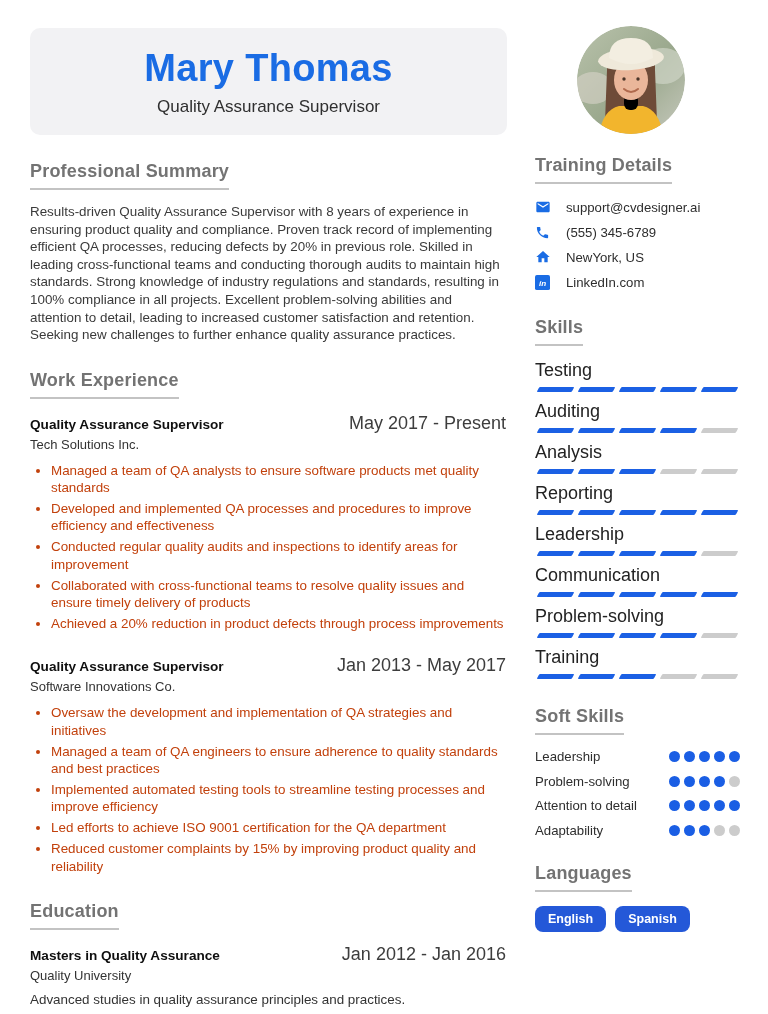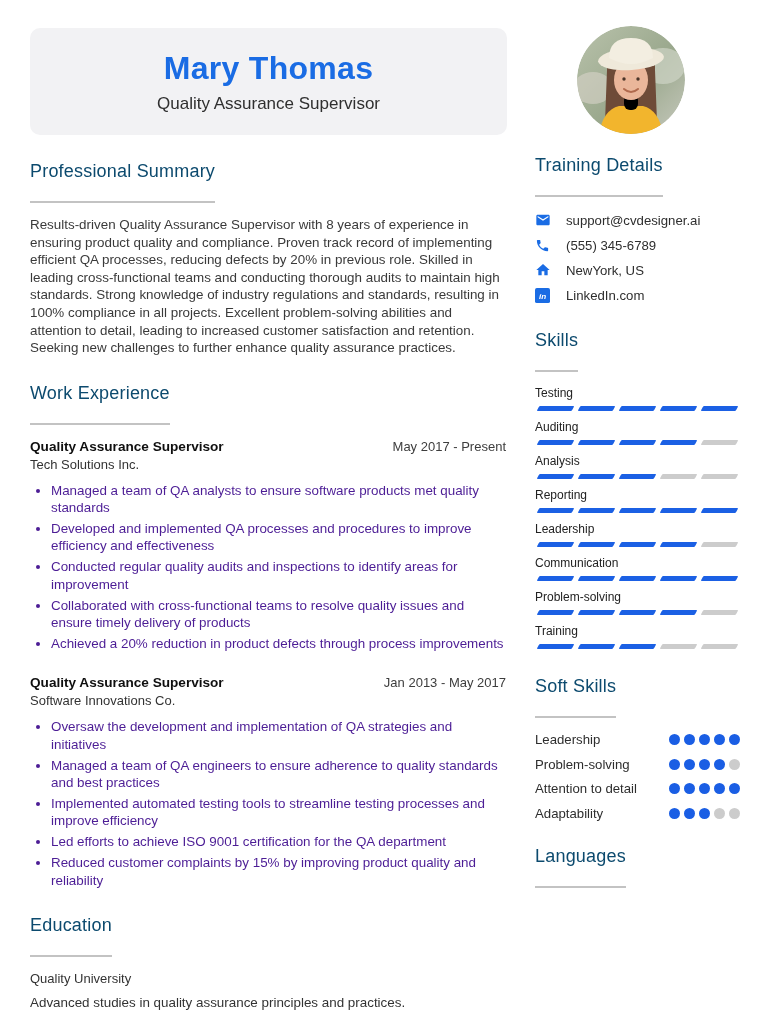--- a/index.html
+++ b/index.html
@@ -8,62 +8,62 @@
     position:relative; width:768px; height:1014px; background:#ffffff;
     font-family:"Liberation Sans", sans-serif; color:#333; overflow:hidden;
   }
 
   
   .header-card {
     position:absolute; left:30px; top:28px; width:477px; height:107px;
     background:#f2f2f4; border-radius:10px;
     display:flex; flex-direction:column; align-items:center; justify-content:center;
   }
-  .name { font-size:32px; font-weight:700; color:#1a6ce4; letter-spacing:.3px; }
+  .name { font-size:38px; font-weight:700; color:#1a6ce4; letter-spacing:.3px; }
   .job-title { font-size:17px; color:#2f2f2f; margin-top:7px; }
 
   .photo {
     position:absolute; left:577px; top:26px; width:108px; height:108px;
     border-radius:50%; overflow:hidden;
   }
 
   
   .col-left  { position:absolute; left:30px;  top:161px; width:476px; }
   .col-right { position:absolute; left:535px; top:155px; width:205px; }
 
   .sec-heading {
-    display:inline-block; font-size:18px; font-weight:400; color:#0c4a6e;
-    padding-bottom:19px; border-bottom:2px solid #c3c3c3; letter-spacing:.2px;
+    display:inline-block; font-size:18px; font-weight:700; color:#737373;
+    padding-bottom:6px; border-bottom:2px solid #c3c3c3; letter-spacing:.2px;
   }
 
   
   .summary-text { margin-top:13px; font-size:13.4px; line-height:17.6px; color:#3a3a3a; }
 
   .section { margin-top:26px; }
   .section:first-child { margin-top:0; }
 
   .entry { margin-top:14px; }
   .entry + .entry { margin-top:23px; }
   .entry-head { display:flex; justify-content:space-between; align-items:baseline; }
   .entry-title { font-size:13.6px; font-weight:700; color:#0f0f0f; }
-  .entry-date { font-size:13px; color:#3d3d3d; white-space:nowrap; }
+  .entry-date { font-size:18px; color:#3d3d3d; white-space:nowrap; }
   .entry-sub { font-size:13px; color:#333; margin-top:3px; }
   .entry-desc { font-size:13.4px; line-height:17.4px; color:#333; margin-top:8px; }
   .bullets { margin:10px 0 0 0; padding-left:21px; }
-  .bullets li { font-size:13.4px; line-height:17.4px; color:#4c1d95; margin-bottom:3.5px; }
+  .bullets li { font-size:13.4px; line-height:17.4px; color:#c2410c; margin-bottom:3.5px; }
 
   
   .contact-list { margin-top:15px; }
   .contact-row { display:flex; align-items:center; gap:15px; margin-bottom:9px; }
   .contact-row .cicon { width:16px; height:16px; flex:0 0 16px; display:flex; align-items:center; justify-content:flex-start;font-style:italic; }
   .contact-row .ctext { font-size:13.2px; color:#2e2e2e; }
 
   .skills-block { margin-top:27px; }
   .skill { margin-bottom:9px; }
-  .skill-label { font-size:12px; color:#222; margin-bottom:6px; }
+  .skill-label { font-size:18px; color:#222; margin-bottom:6px; }
   .bar { display:flex; gap:6px; padding:0 3px; }
   .seg { flex:1; height:5px; border-radius:1px; transform:skewX(-28deg); display:block; }
   .seg.on  { background:#1b60e4; }
   .seg.off { background:#cccccc; }
 
   .soft-block { margin-top:27px; }
   .soft-list { margin-top:14px; }
   .soft-row { display:flex; justify-content:space-between; align-items:center; margin-bottom:9.5px; }
   .soft-label { font-size:13.2px; color:#2e2e2e; }
   .dots { display:flex; gap:4px; }
@@ -161,20 +161,24 @@
           <li>Led efforts to achieve ISO 9001 certification for the QA department</li>
           <li>Reduced customer complaints by 15% by improving product quality and reliability</li>
         </ul>
       </div>
     </div>
 
     <div class="section">
       <div class="sec-heading">Education</div>
 
       <div class="entry">
+        <div class="entry-head">
+          <span class="entry-title">Masters in Quality Assurance</span>
+          <span class="entry-date">Jan 2012 - Jan 2016</span>
+        </div>
         <div class="entry-sub">Quality University</div>
         <div class="entry-desc">Advanced studies in quality assurance principles and practices.</div>
       </div>
 
       <div class="entry" style="margin-top:12px;padding-left:16px;">
         <div class="entry-head">
           <span class="entry-title">Bachelors in Industrial Engineering</span>
           <span class="entry-date">Jan 2004 - Jan 2008</span>
         </div>
 
@@ -351,16 +355,20 @@
               <span class="dot on"></span>
               <span class="dot off"></span>
               <span class="dot off"></span>
             </span>
         </div>
       </div>
     </div>
 
     <div class="lang-block">
       <div class="sec-heading">Languages</div>
+      <div class="pills">
+        <span class="pill">English</span>
+        <span class="pill">Spanish</span>
+      </div>
     </div>
 
   </div>
 </div>
 
 </body></html>

